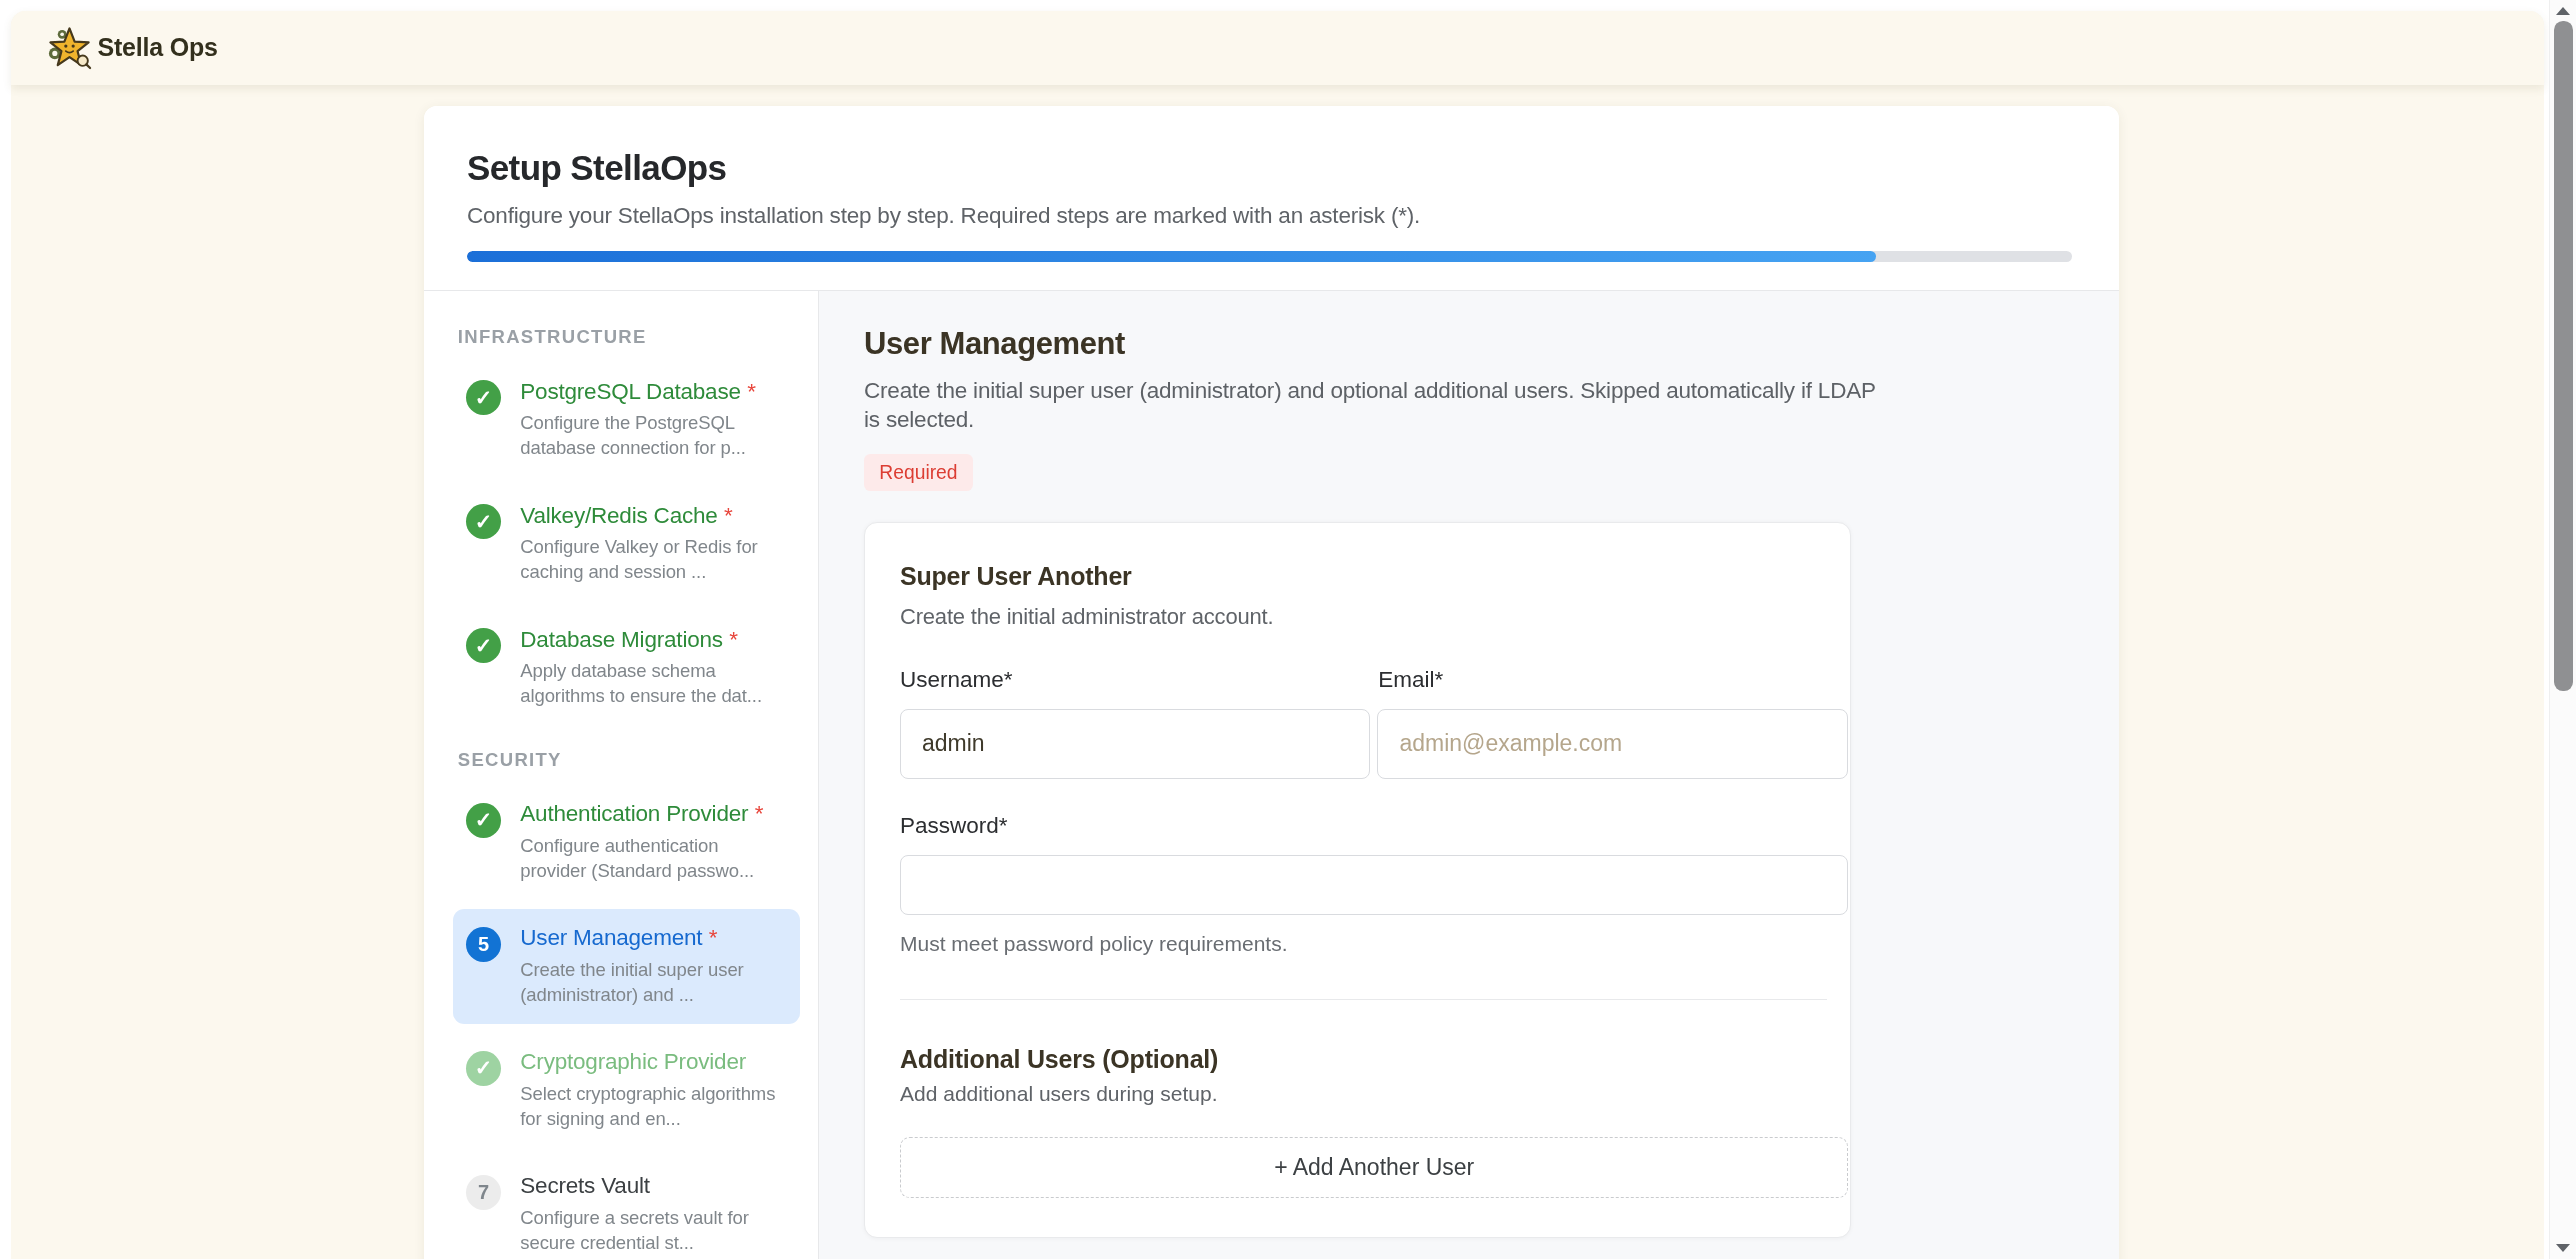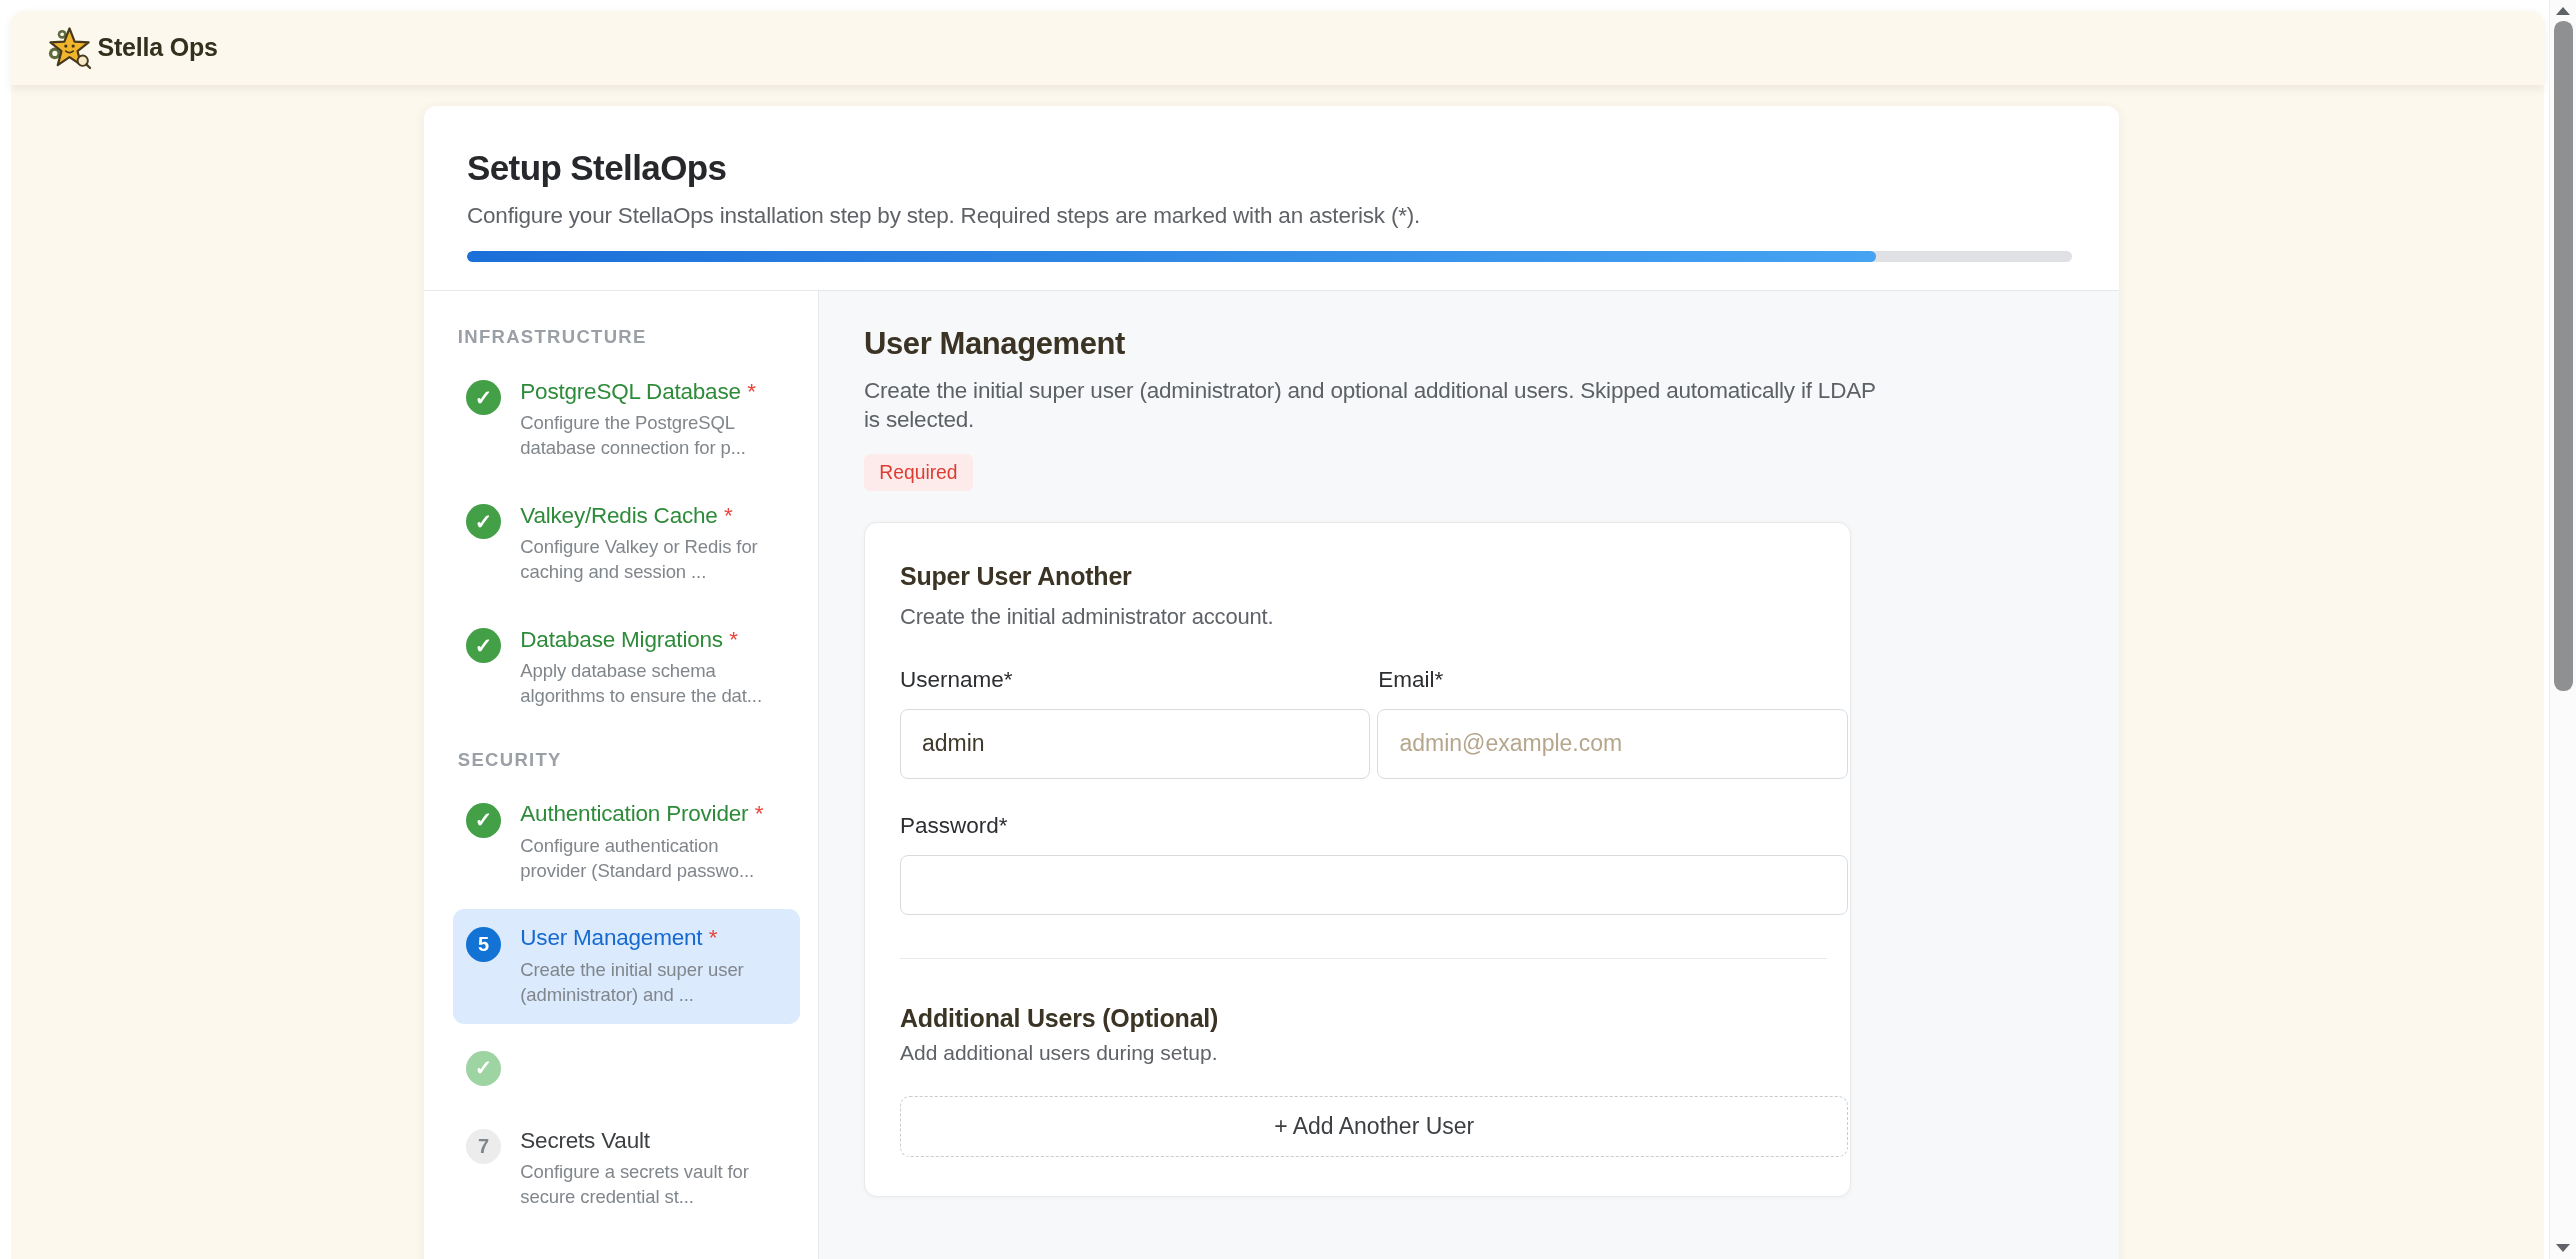--- a/index.html
+++ b/index.html
@@ -203,20 +203,26 @@
             <span>User Management</span><span class="ast">*</span>
           </div>
           <div class="nav-desc">Create the initial super user (administrator) and ...</div>
         </div>
       </div>
 
       <div class="nav-item">
         <div class="bullet complete-light">
           <span class="chk">✓</span>
         </div>
+        <div class="nav-text">
+          <div class="nav-title t-lightgreen">
+            <span>Cryptographic Provider</span>
+          </div>
+          <div class="nav-desc">Select cryptographic algorithms for signing and en...</div>
+        </div>
       </div>
 
       <div class="nav-item">
         <div class="bullet pending">
           <span>7</span>
         </div>
         <div class="nav-text">
           <div class="nav-title t-dark">
             <span>Secrets Vault</span>
           </div>
@@ -243,20 +249,21 @@
           </div>
           <div class="field email-f">
             <label>Email*</label>
             <input type="text" placeholder="admin@example.com" style="">
           </div>
         </div>
 
         <div class="pw">
           <label class="field" style="display:block;font-size:22.5px;color:#2c2e31;margin-bottom:16px;">Password*</label>
           <input type="password" style="">
+          <div class="help">Must meet password policy requirements.</div>
         </div>
 
         <div class="divider"></div>
 
         <h3 class="add-title">Additional Users (Optional)</h3>
         <div class="add-sub">Add additional users during setup.</div>
 
         <button class="add-btn">+ Add Another User</button>
       </div>
 

